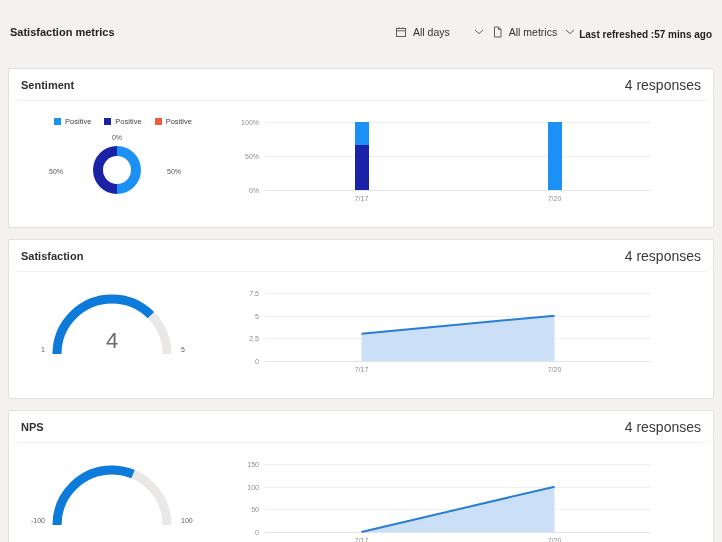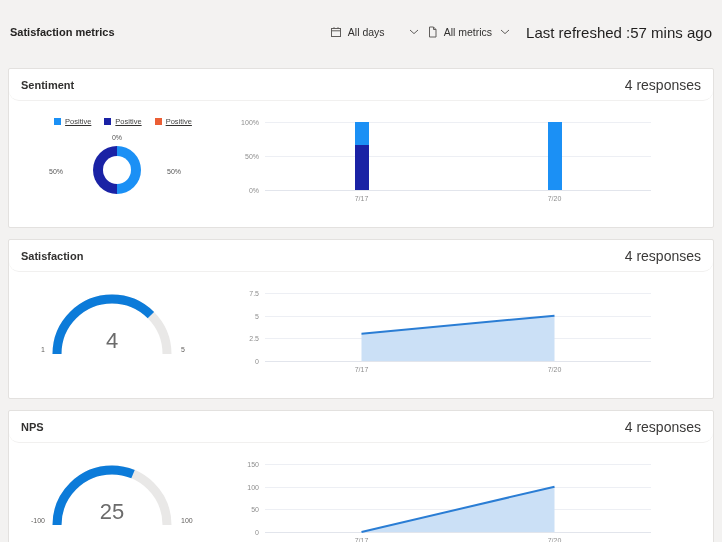--- a/index.html
+++ b/index.html
@@ -1,34 +1,34 @@
 <!DOCTYPE html>
 <html><head>
 <meta charset="utf-8">
 <style>
   html,body{margin:0;padding:0;}
   body{width:722px;height:542px;overflow:hidden;background:#f3f2f1;
        font-family:"Liberation Sans",sans-serif;color:#323130;-webkit-font-smoothing:antialiased;}
   
   .topbar{height:32px;display:flex;align-items:center;padding:16px 10px;}
   .topbar-title{font-size:11px;font-weight:700;color:#252423;}
-  .topbar-right{margin-left:auto;display:flex;align-items:flex-start;}
+  .topbar-right{margin-left:auto;display:flex;align-items:flex-end;}
   .dropdown{display:flex;align-items:center;gap:6px;font-size:10.5px;color:#323130;cursor:pointer;padding:2px 4px;}
   .chev1{margin-left:18px;}
   .chev2{margin-left:2px;}
-  .refreshed{font-size:15px;font-weight:400;color:#201f1e;margin-left:12px;white-space:nowrap;}
+  .refreshed{font-size:10px;font-weight:700;color:#201f1e;white-space:nowrap;}
   
   .card{background:#fff;border:1px solid #e3e1df;border-radius:2px;margin:0 8px 11px;box-sizing:border-box;}
   .card1{margin-top:4px;height:160px;}
   .card2{height:160px;}
   .card3{height:170px;}
   .card-hd{height:31px;border-bottom:1px solid #f1f0ef;display:flex;align-items:center;justify-content:space-between;padding:0 12px;border-radius:10px;}
   .card-title{font-size:11px;font-weight:700;color:#323130;}
   .responses{font-size:14px;color:#3b3a39;}
-  .body-row{display:flex;align-items:flex-start;padding:14px 0 0 12px;text-decoration:underline;}
+  .body-row{display:flex;align-items:flex-start;padding:14px 0 0 12px;}
   
   .sent-left{width:204px;flex:none;}
   .legend{display:flex;justify-content:center;gap:13px;margin-top:2px;}
   .legend-item{display:flex;align-items:center;gap:4px;font-size:7.5px;color:#444;}
   .legend-sq{width:7px;height:7px;display:inline-block;}
   .donut-wrap{position:relative;height:84px;margin-top:8px;}
   .donut{position:absolute;left:72px;top:12px;width:48px;height:48px;border-radius:50%;}
   .donut::after{content:"";position:absolute;inset:10px;background:#fff;border-radius:50%;}
   .dlab{position:absolute;font-size:7px;color:#555;}
   .dlab-top{left:96px;top:0;transform:translateX(-50%);}
@@ -184,21 +184,20 @@
     <span class="card-title">NPS</span>
     <span class="responses">4 responses</span>
   </div>
   <div class="body-row">
     <div class="gauge">
       <svg width="130" height="74" viewBox="0 0 130 74">
         <path class="garc-bg" d="M10 66 A55 55 0 0 1 120 66" fill="none" stroke-width="9" pathLength="100" stroke="#e9e8e7"></path>
         <path class="garc-fill" d="M10 66 A55 55 0 0 1 120 66" fill="none" stroke-width="9" pathLength="100" stroke="#0C7BD9" stroke-dasharray="62.5 37.5"></path>
       </svg>
       <span class="gmin">-100</span>
-      <span class="gval">25</span>
       <span class="gmax">100</span>
     </div>
     <div class="chart">
       <div class="plot">
           <div class="grid" style="top: 0%;"></div>
           <div class="grid" style="top: 33.3333%;"></div>
           <div class="grid" style="top: 66.6667%;"></div>
           <div class="grid grid0" style="top: 100%;"></div>
           <svg viewBox="0 0 100 100" preserveAspectRatio="none" class="areasvg">
             <polygon points="25,100 75,33.33333333333334 75,100 25,100" fill="#CBE0F6"></polygon>

